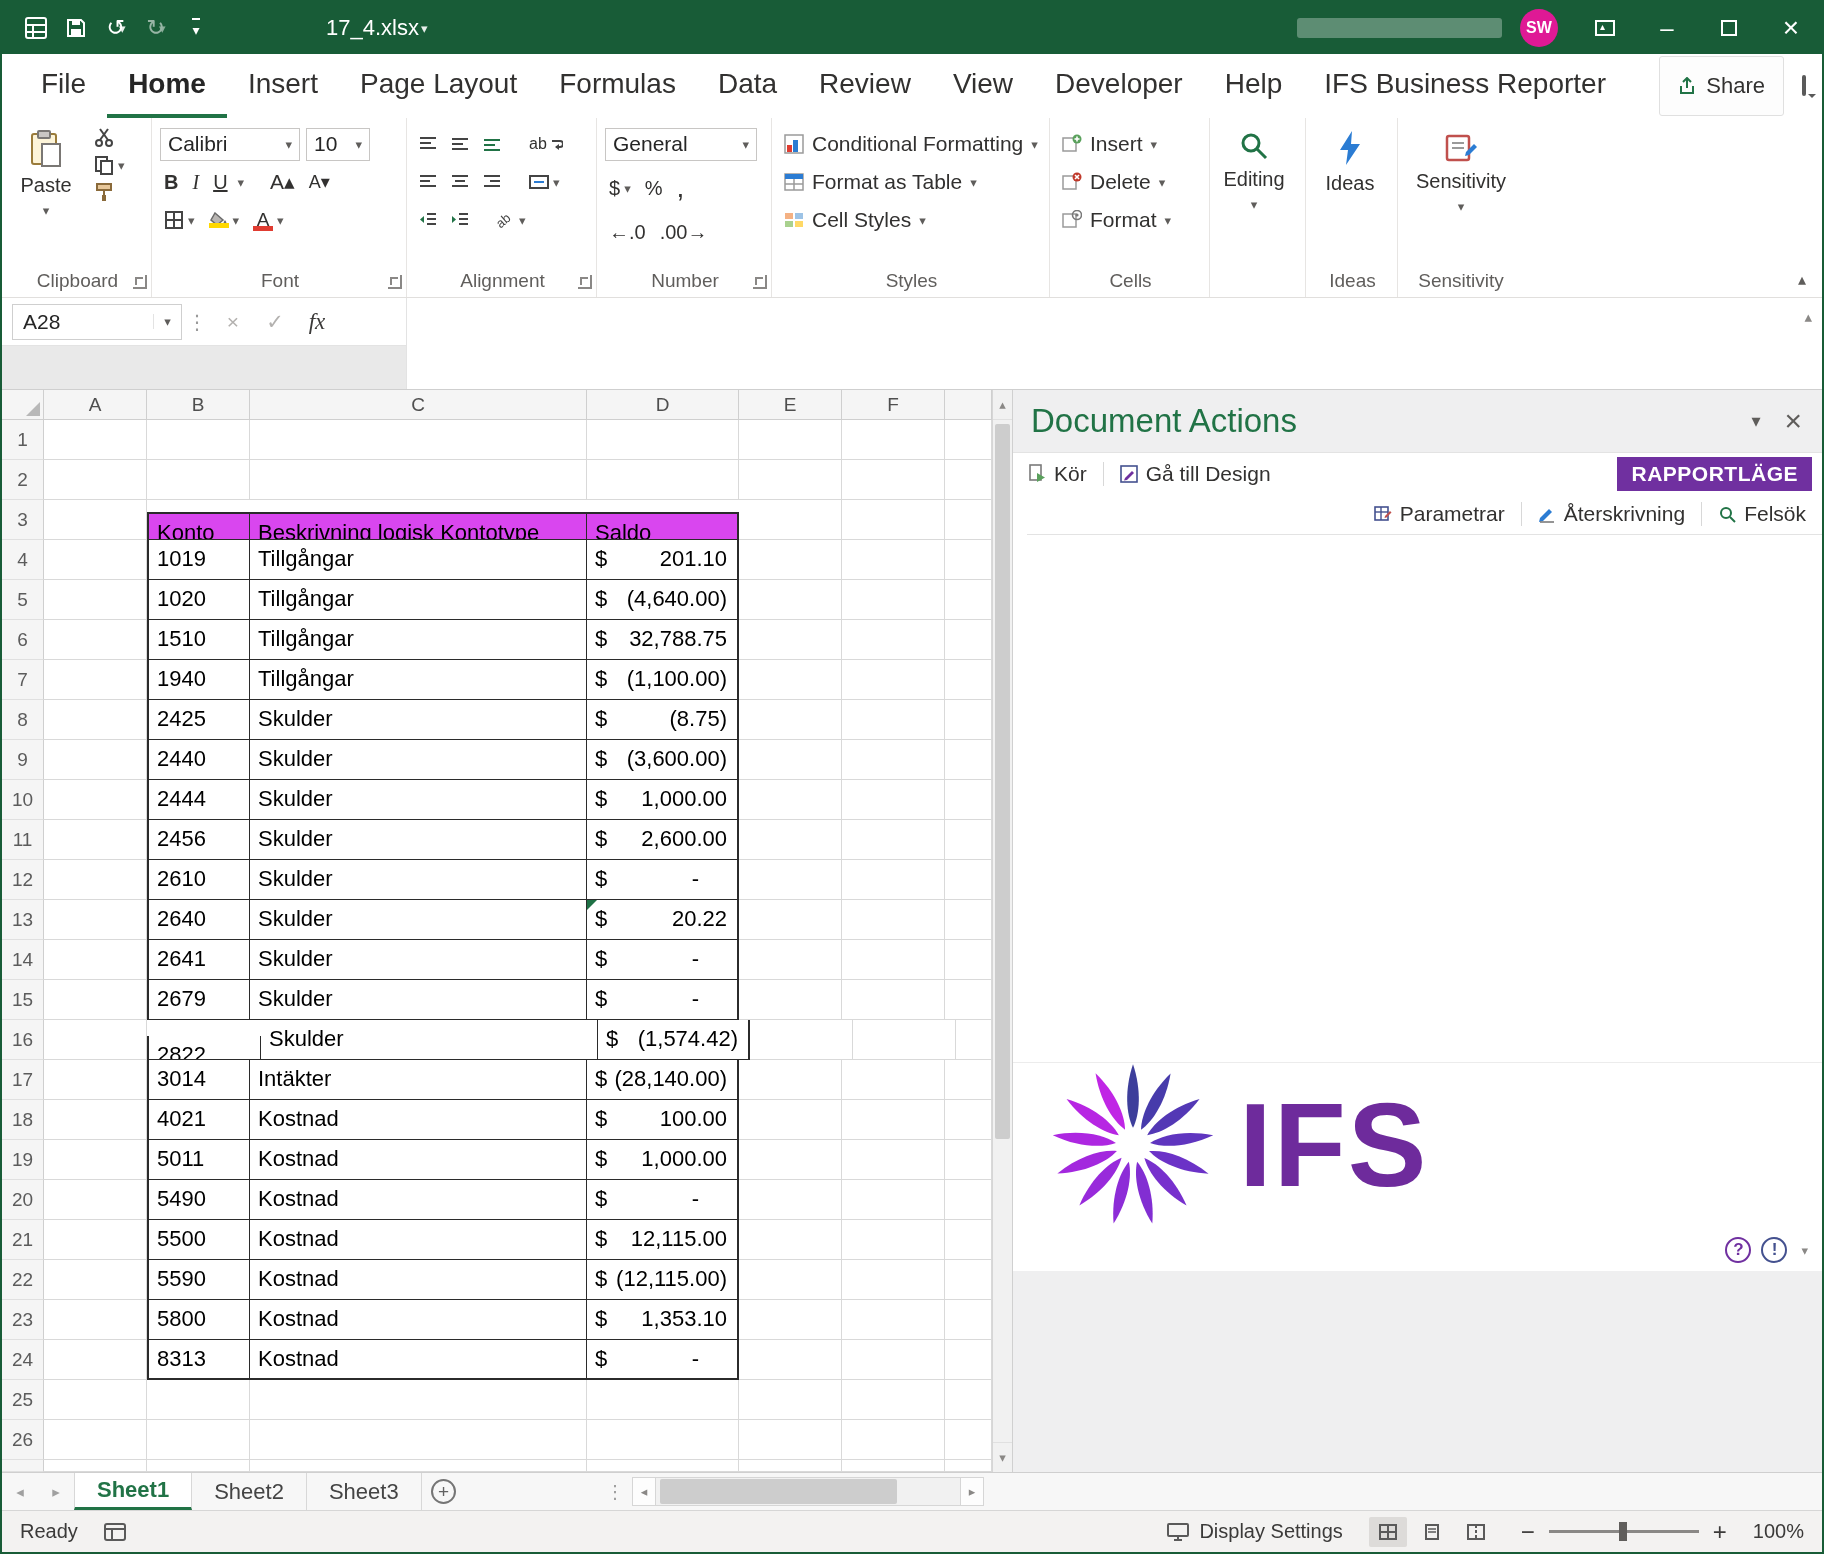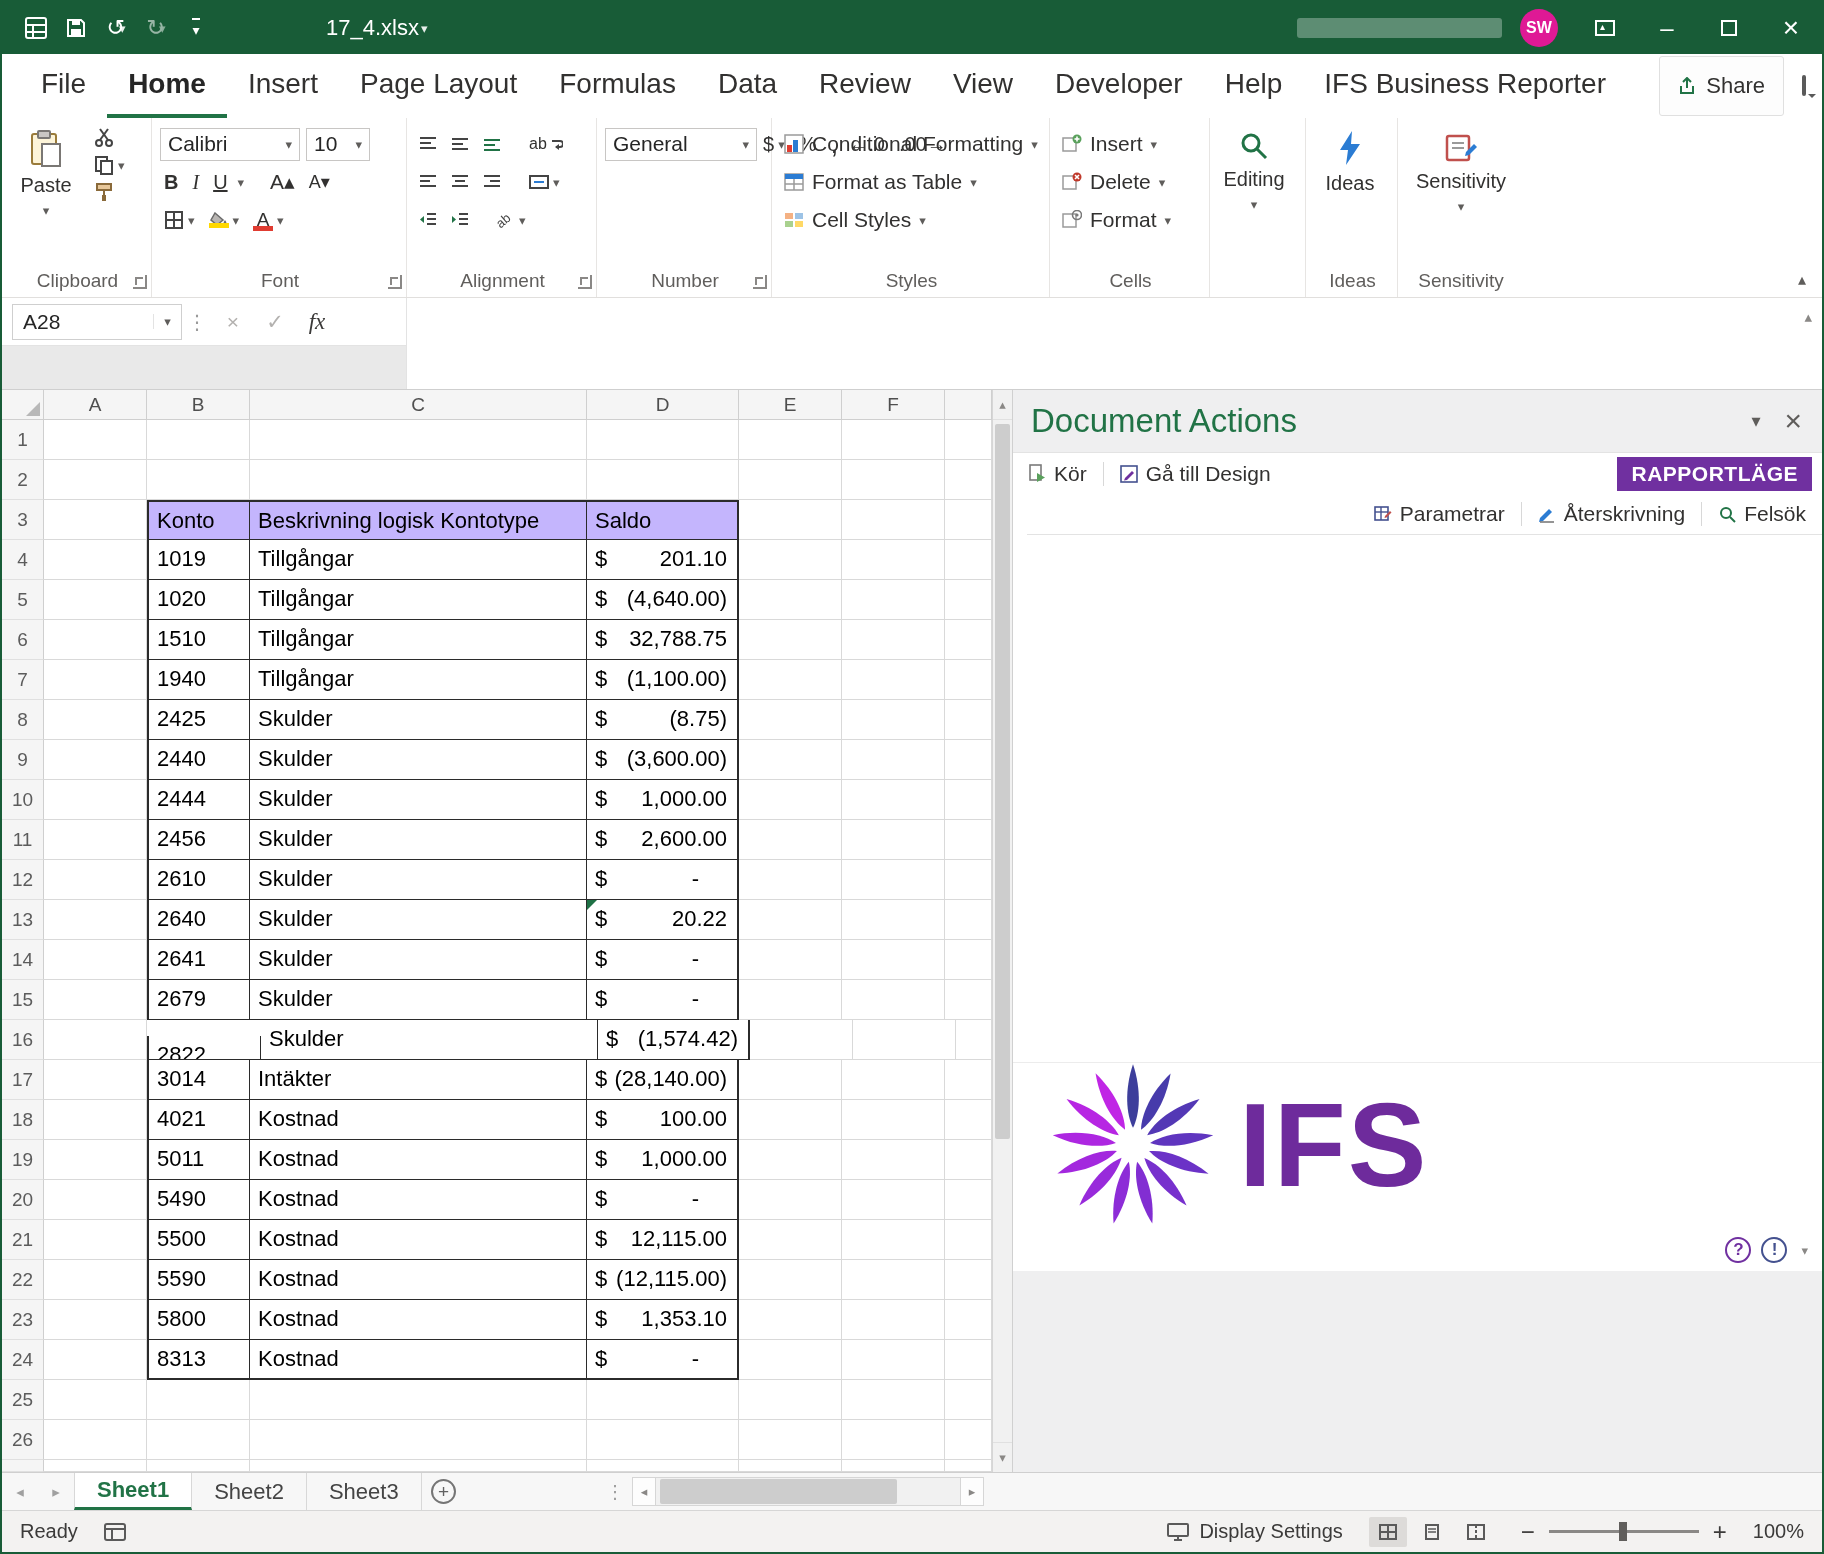--- a/index.html
+++ b/index.html
@@ -79,21 +79,21 @@
   .grid-row { display:flex; height:40px; }
   .grid-row.sliver { height:12px; }
   .row-hdr { width:42px; background:#f5f5f5; border-right:1px solid #cfcfcf; border-bottom:1px solid #e0e0e0; display:flex; align-items:center; justify-content:center; font-size:19px; color:#5c5c5c; flex:0 0 auto; }
   .cell { border-right:1px solid #d9d9d9; border-bottom:1px solid #d9d9d9; background:#fff; font-size:22px; color:#000; line-height:38px; padding:0 8px; white-space:nowrap; overflow:hidden; flex:0 0 auto; position:relative; }
   .cell.fillcell { flex:1; }
   .cell.tbl { border-right:1px solid #2b2b2b; border-bottom:1px solid #2b2b2b; }
   .cell.tb-l { border-left:2px solid #2b2b2b; }
   .cell.tb-t { border-top:2px solid #2b2b2b; }
   .cell.tb-r { border-right:2px solid #2b2b2b; }
   .cell.tb-b { border-bottom:2px solid #2b2b2b; }
-  .cell.tbl-hdr { background:#c4b5fd; }
+  .cell.tbl-hdr { background:#d946ef;margin-top:12px; }
   .cell.saldo { display:flex; justify-content:space-between; padding:0 10px 0 8px; }
   .cell.saldo .amt.dash { margin-right:28px; }
   .flag { position:absolute; left:0; top:0; width:0; height:0; border-top:10px solid #1e7145; border-right:10px solid transparent; }
   .vscroll { width:20px; background:#f1f1f1; border-left:1px solid #d6d6d6; display:flex; flex-direction:column; }
   .vs-btn { height:30px; display:flex; align-items:center; justify-content:center; color:#8a8886; font-size:13px; border-bottom:1px solid #e0e0e0; }
   .vs-btn.bottom { border-top:1px solid #e0e0e0; border-bottom:none; }
   .vs-track { flex:1; position:relative; }
   .vs-thumb { position:absolute; left:2px; right:2px; top:4px; height:70%; background:#cdcdcd; border-radius:2px; }
 
   
@@ -436,21 +436,21 @@
             </div>
         </div>
       </div>
       <div class="rg-label">
           <span>Alignment</span>
         </div>
       <span class="launcher"></span>
     </div>
 
     <div class="rgroup" style="width:175px">
-      <div class="rg-body" style="flex-direction:row; gap:2px">
+      <div class="rg-body" style="flex-direction:column; gap:8px">
         <div class="rrow">
           <div class="combo" style="width:152px">
               <span>General</span>
               <span class="dd">▾</span>
             </div>
         </div>
         <div class="rrow" style="font-size:22px">
           <div class="sbtn">
               <span>$</span>
               <span class="dd">▾</span>

